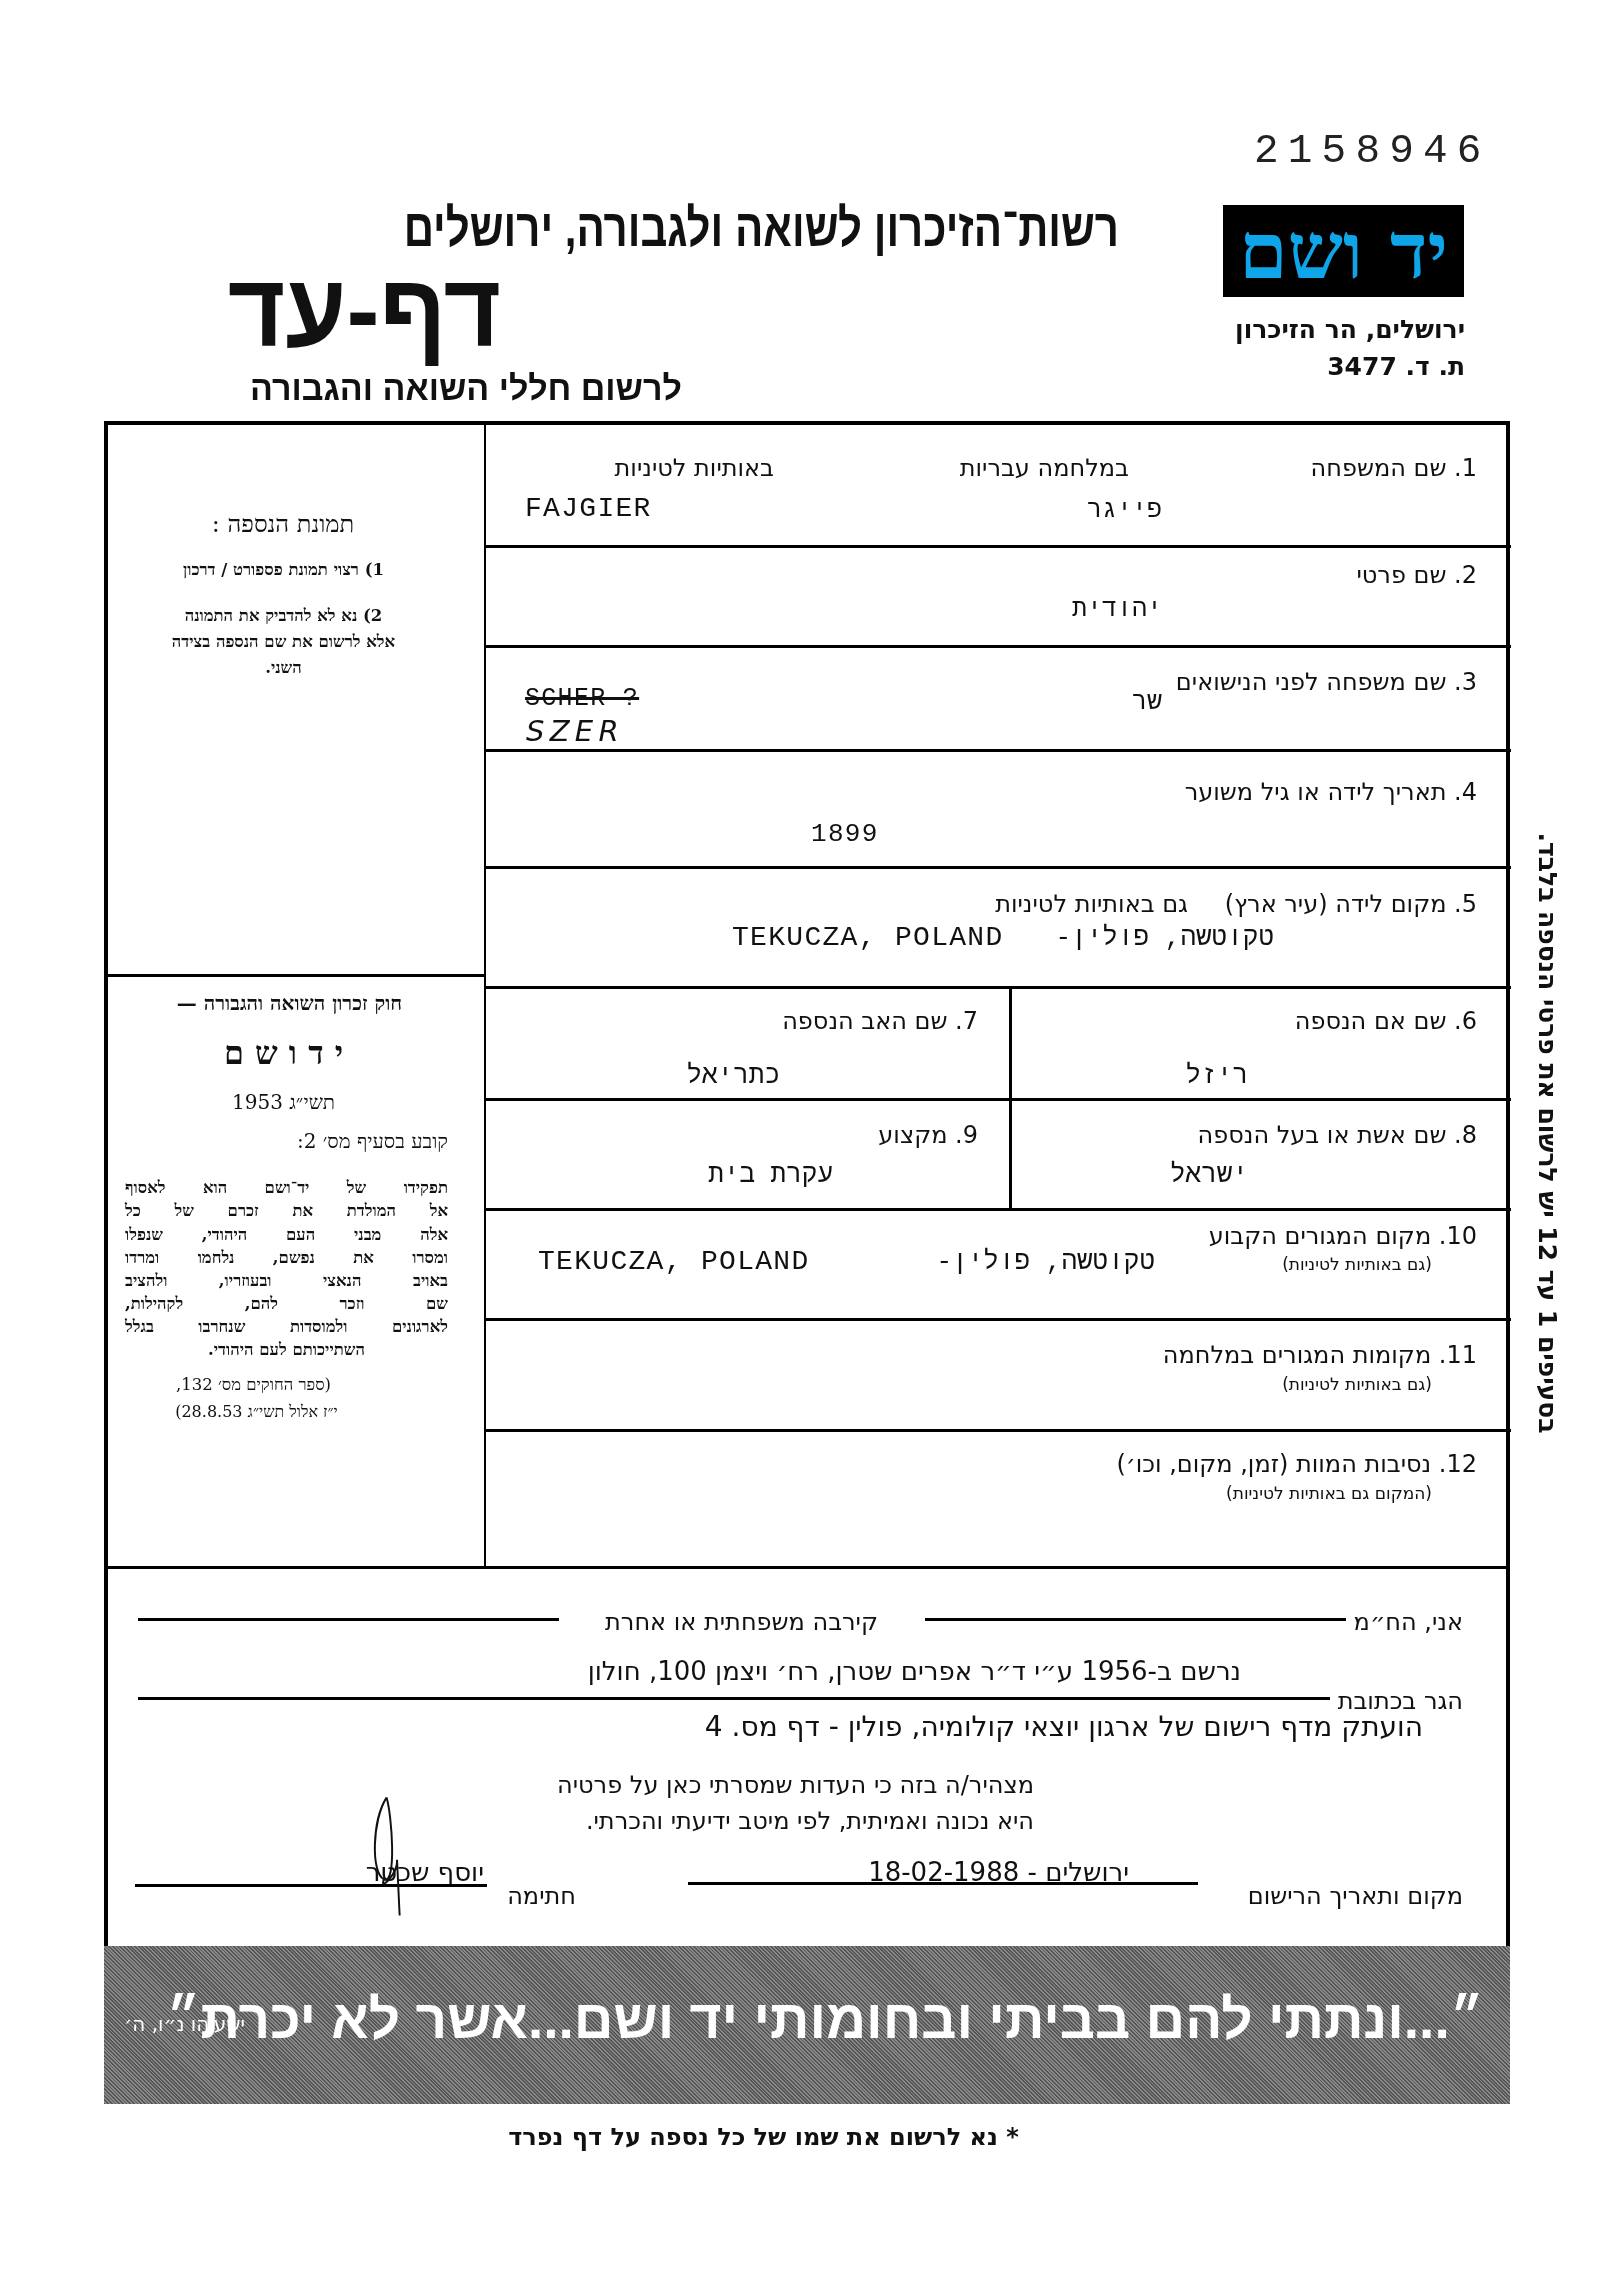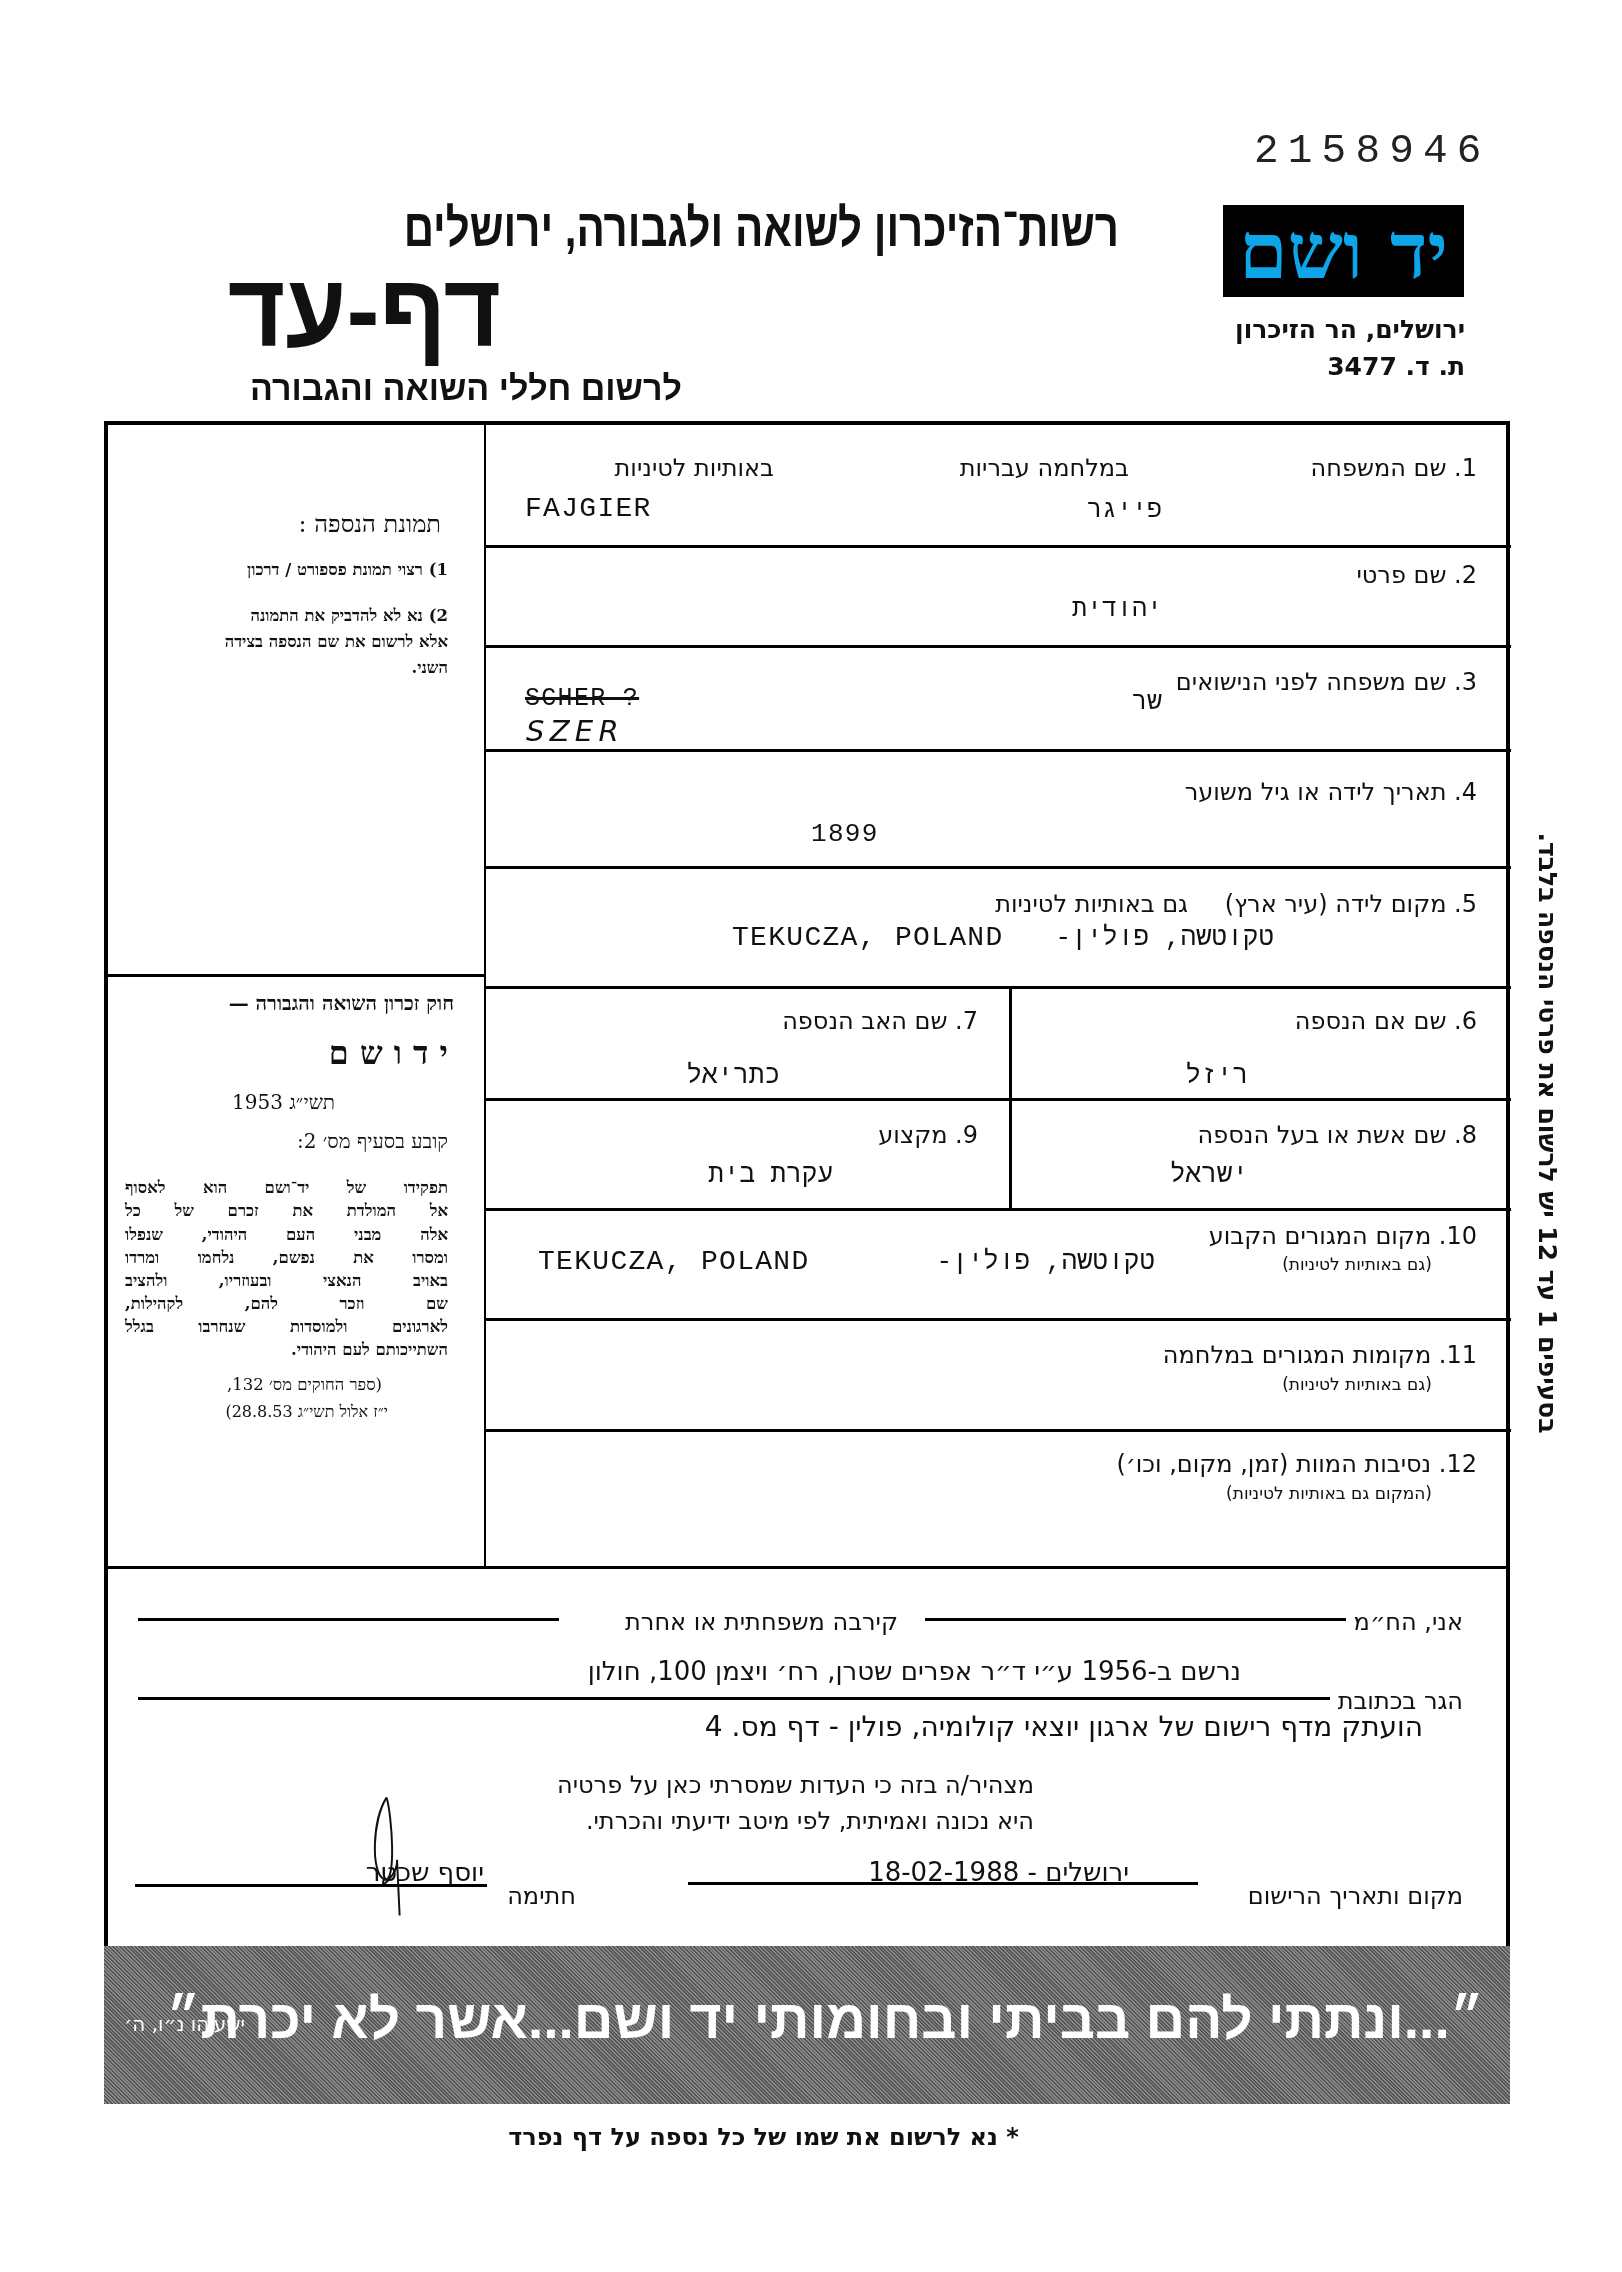--- a/index.html
+++ b/index.html
@@ -41,21 +41,21 @@
   
   .row { position: absolute; left: 485px; width: 1026px; border-top: 3.3px solid #000; box-sizing: border-box; }
   .row:first-of-type { border-top: none; }
   .label { position: absolute; right: 34px; font-size: 24px; direction: rtl; white-space: nowrap; font-family: "DejaVu Sans", sans-serif; }
   .sub { font-size: 17px; }
   .val-heb { position: absolute; font-size: 25px; direction: rtl; white-space: nowrap; font-family: "Liberation Mono", "DejaVu Sans Mono", monospace; }
   .val-lat { position: absolute; font-size: 28px; white-space: nowrap; font-family: "Liberation Mono", monospace; letter-spacing: 1.3px; }
   .vsplit { position: absolute; left: 524px; width: 2.6px; background: #000; }
 
   
-  .lp { position: absolute; direction: rtl; text-align: right; font-family: "DejaVu Serif", serif; }
+  .lp { position: absolute; direction: rtl; text-align: center; font-family: "DejaVu Serif", serif; }
 
   
   #side-note { left: 1527px; top: 797px; width: 40px; height: 672px; }
   #side-note span { position: absolute; left: 50%; top: 50%; transform: translate(-50%,-50%) rotate(90deg);
                     white-space: nowrap; font-size: 25px; font-weight: bold; direction: rtl; }
 
   
   .decl { position: absolute; direction: rtl; white-space: nowrap; font-size: 24px; font-family: "DejaVu Sans", sans-serif; }
   .uline { position: absolute; height: 2.6px; background: #000; }
 
@@ -175,21 +175,21 @@
 </div>
 
 <div class="abs" style="left:104px; top:1566px; width:1406px; height:3.3px; background:#000;"></div>
 
 <div class="abs" id="side-note">
   <span>בסעיפים 1 עד 12 יש לרשום את פרטי הנספה בלבד.</span>
 </div>
 
 <div class="decl" style="right:160px; top:1608px;">אני, הח״מ</div>
 <div class="uline" style="left:925px; top:1618px; width:421px;"></div>
-<div class="decl" style="right:725px; top:1608px;text-align:center;">קירבה משפחתית או אחרת</div>
+<div class="decl" style="right:745px; top:1608px;text-align:center;">קירבה משפחתית או אחרת</div>
 <div class="uline" style="left:138px; top:1618px; width:421px;"></div>
 
 <div class="decl mono" style="right:382px; top:1656px; font-size:26px;">נרשם ב-1956 ע״י ד״ר אפרים שטרן, רח׳ ויצמן 100, חולון</div>
 
 <div class="decl" style="right:160px; top:1687px;">הגר בכתובת</div>
 <div class="uline" style="left:138px; top:1697px; width:1192px;"></div>
 
 <div class="decl mono" style="right:200px; top:1710px; font-size:28px;">הועתק מדף רישום של ארגון יוצאי קולומיה, פולין - דף מס. 4</div>
 
 <div class="decl" style="right:589px; top:1771px;">מצהיר/ה בזה כי העדות שמסרתי כאן על פרטיה</div>

